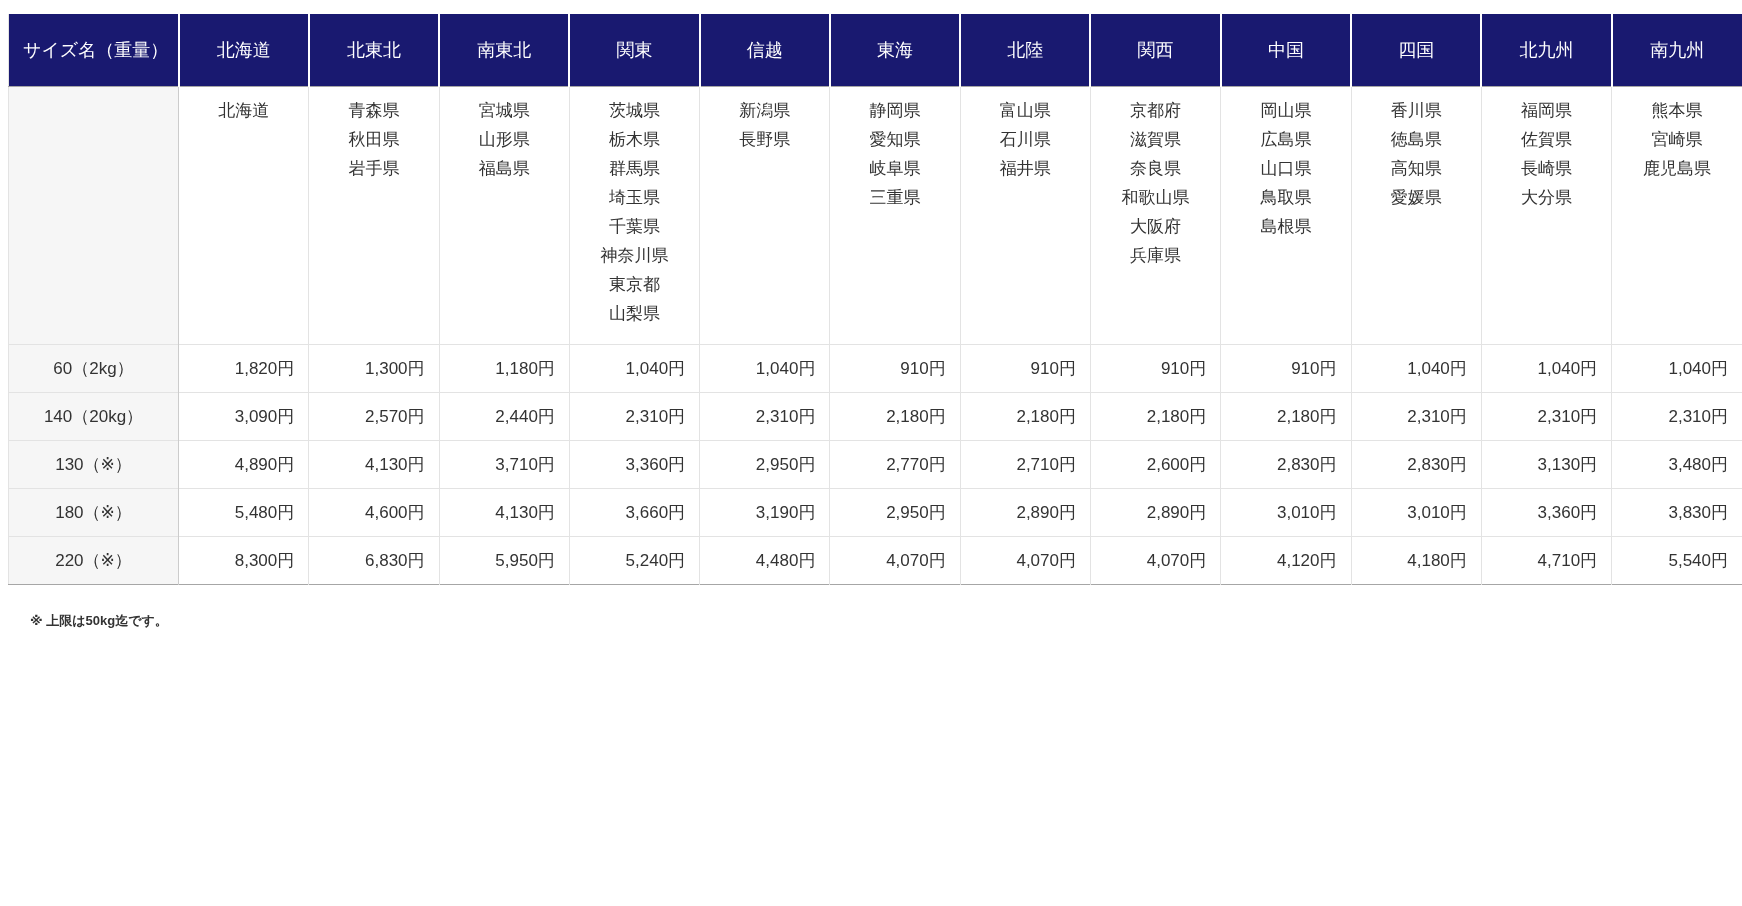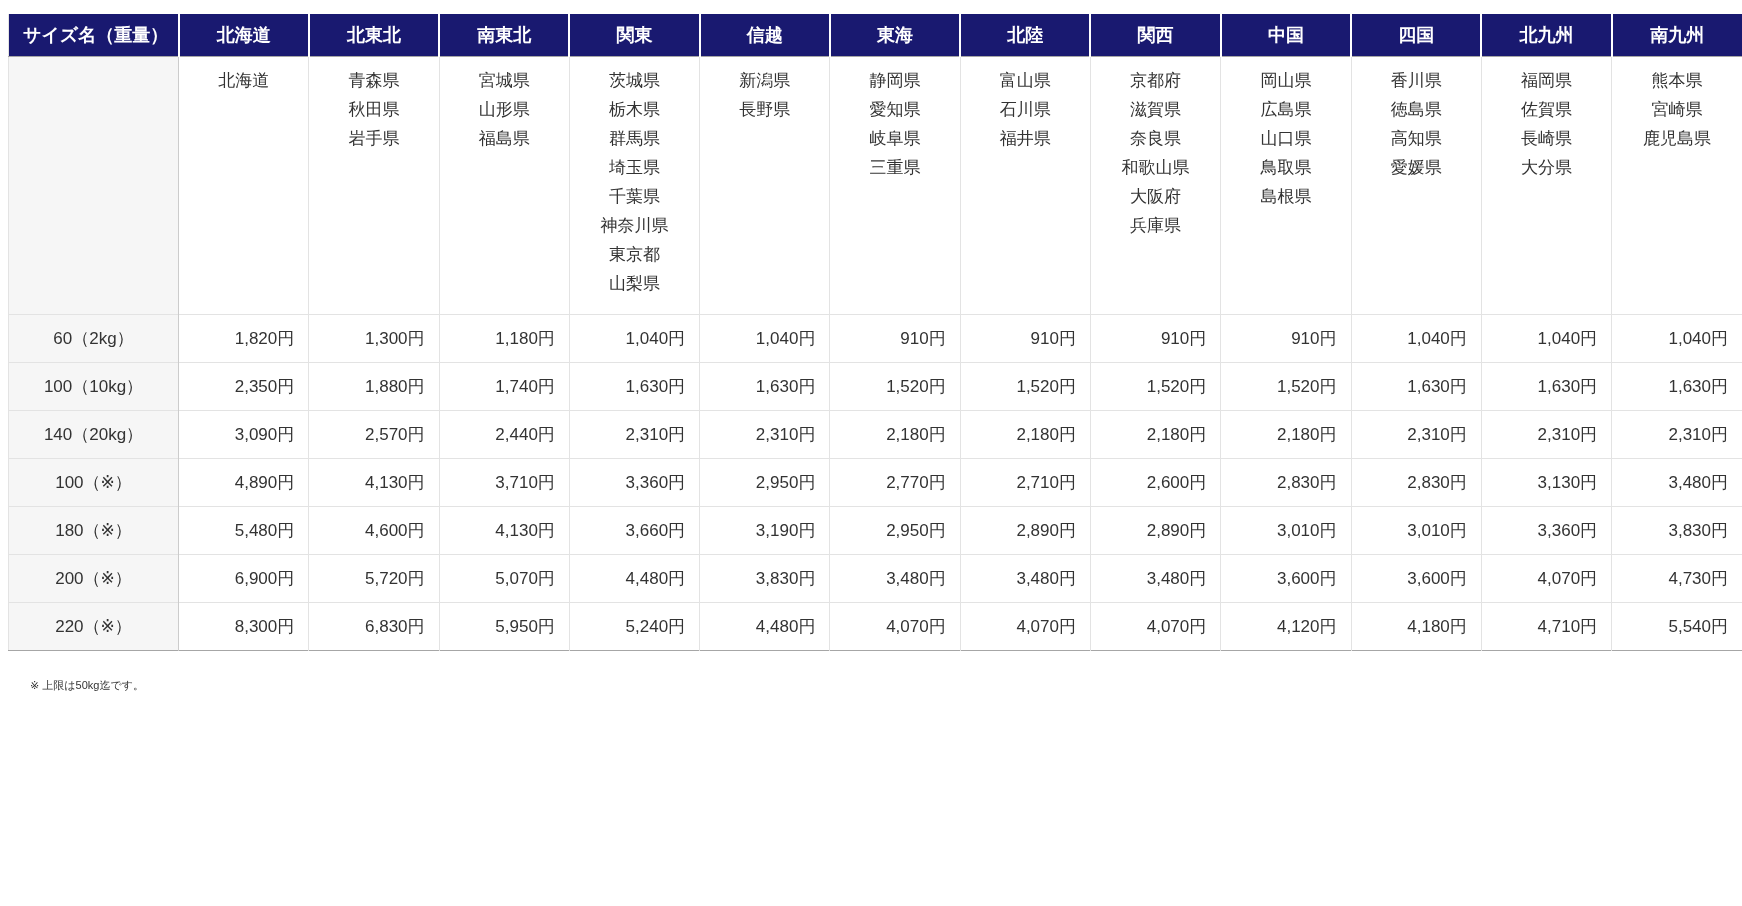--- a/index.html
+++ b/index.html
@@ -28,22 +28,22 @@
     table-layout:fixed;
     width:1734px;
     border-left:1px solid var(--line-light);
     border-bottom:1px solid var(--line-dark);
   }
   col.size-col{width:170px;}
   thead th{
     background:var(--header-bg);
     color:var(--header-fg);
     font-size:18px;
-    font-weight:bold;
-    padding:9px 0;
+    font-weight:normal;
+    padding:24px 0;
     text-align:center;
     border-left:2px solid #ffffff;
     border-bottom:1px solid var(--line-dark);
   }
   thead th.size-th{
     text-align:left;
     padding-left:14px;
     border-left:none;
   }
   tr.pref-row td{
@@ -71,22 +71,23 @@
   }
   tbody tr.data-row td.size-cell{
     background:var(--label-bg);
     text-align:center;
     padding:12px 0;
     border-left:none;
     border-right:1px solid var(--line-mid);
   }
   .footnote{
     margin:27px 16px 0 22px;
-    font-size:11px;
+    font-size:13px;
     color:var(--text);
+    font-weight:bold;
   }
 </style>
 </head>
 <body>
 
 <div class="page">
   <table class="rates">
     <colgroup>
         <col class="size-col">
         <col>
@@ -202,51 +203,36 @@
           <td>1,040円</td>
           <td>910円</td>
           <td>910円</td>
           <td>910円</td>
           <td>910円</td>
           <td>1,040円</td>
           <td>1,040円</td>
           <td>1,040円</td>
         </tr>
         <tr class="data-row">
-          <td class="size-cell">100（10kg）</td>
-          <td>2,350円</td>
-          <td>1,880円</td>
-          <td>1,740円</td>
-          <td>1,630円</td>
-          <td>1,630円</td>
-          <td>1,520円</td>
-          <td>1,520円</td>
-          <td>1,520円</td>
-          <td>1,520円</td>
-          <td>1,630円</td>
-          <td>1,630円</td>
-          <td>1,630円</td>
-        </tr>
-        <tr class="data-row">
           <td class="size-cell">140（20kg）</td>
           <td>3,090円</td>
           <td>2,570円</td>
           <td>2,440円</td>
           <td>2,310円</td>
           <td>2,310円</td>
           <td>2,180円</td>
           <td>2,180円</td>
           <td>2,180円</td>
           <td>2,180円</td>
           <td>2,310円</td>
           <td>2,310円</td>
           <td>2,310円</td>
         </tr>
         <tr class="data-row">
-          <td class="size-cell">100（※）</td>
+          <td class="size-cell">130（※）</td>
           <td>4,890円</td>
           <td>4,130円</td>
           <td>3,710円</td>
           <td>3,360円</td>
           <td>2,950円</td>
           <td>2,770円</td>
           <td>2,710円</td>
           <td>2,600円</td>
           <td>2,830円</td>
           <td>2,830円</td>
@@ -262,35 +248,20 @@
           <td>3,190円</td>
           <td>2,950円</td>
           <td>2,890円</td>
           <td>2,890円</td>
           <td>3,010円</td>
           <td>3,010円</td>
           <td>3,360円</td>
           <td>3,830円</td>
         </tr>
         <tr class="data-row">
-          <td class="size-cell">200（※）</td>
-          <td>6,900円</td>
-          <td>5,720円</td>
-          <td>5,070円</td>
-          <td>4,480円</td>
-          <td>3,830円</td>
-          <td>3,480円</td>
-          <td>3,480円</td>
-          <td>3,480円</td>
-          <td>3,600円</td>
-          <td>3,600円</td>
-          <td>4,070円</td>
-          <td>4,730円</td>
-        </tr>
-        <tr class="data-row">
           <td class="size-cell">220（※）</td>
           <td>8,300円</td>
           <td>6,830円</td>
           <td>5,950円</td>
           <td>5,240円</td>
           <td>4,480円</td>
           <td>4,070円</td>
           <td>4,070円</td>
           <td>4,070円</td>
           <td>4,120円</td>

